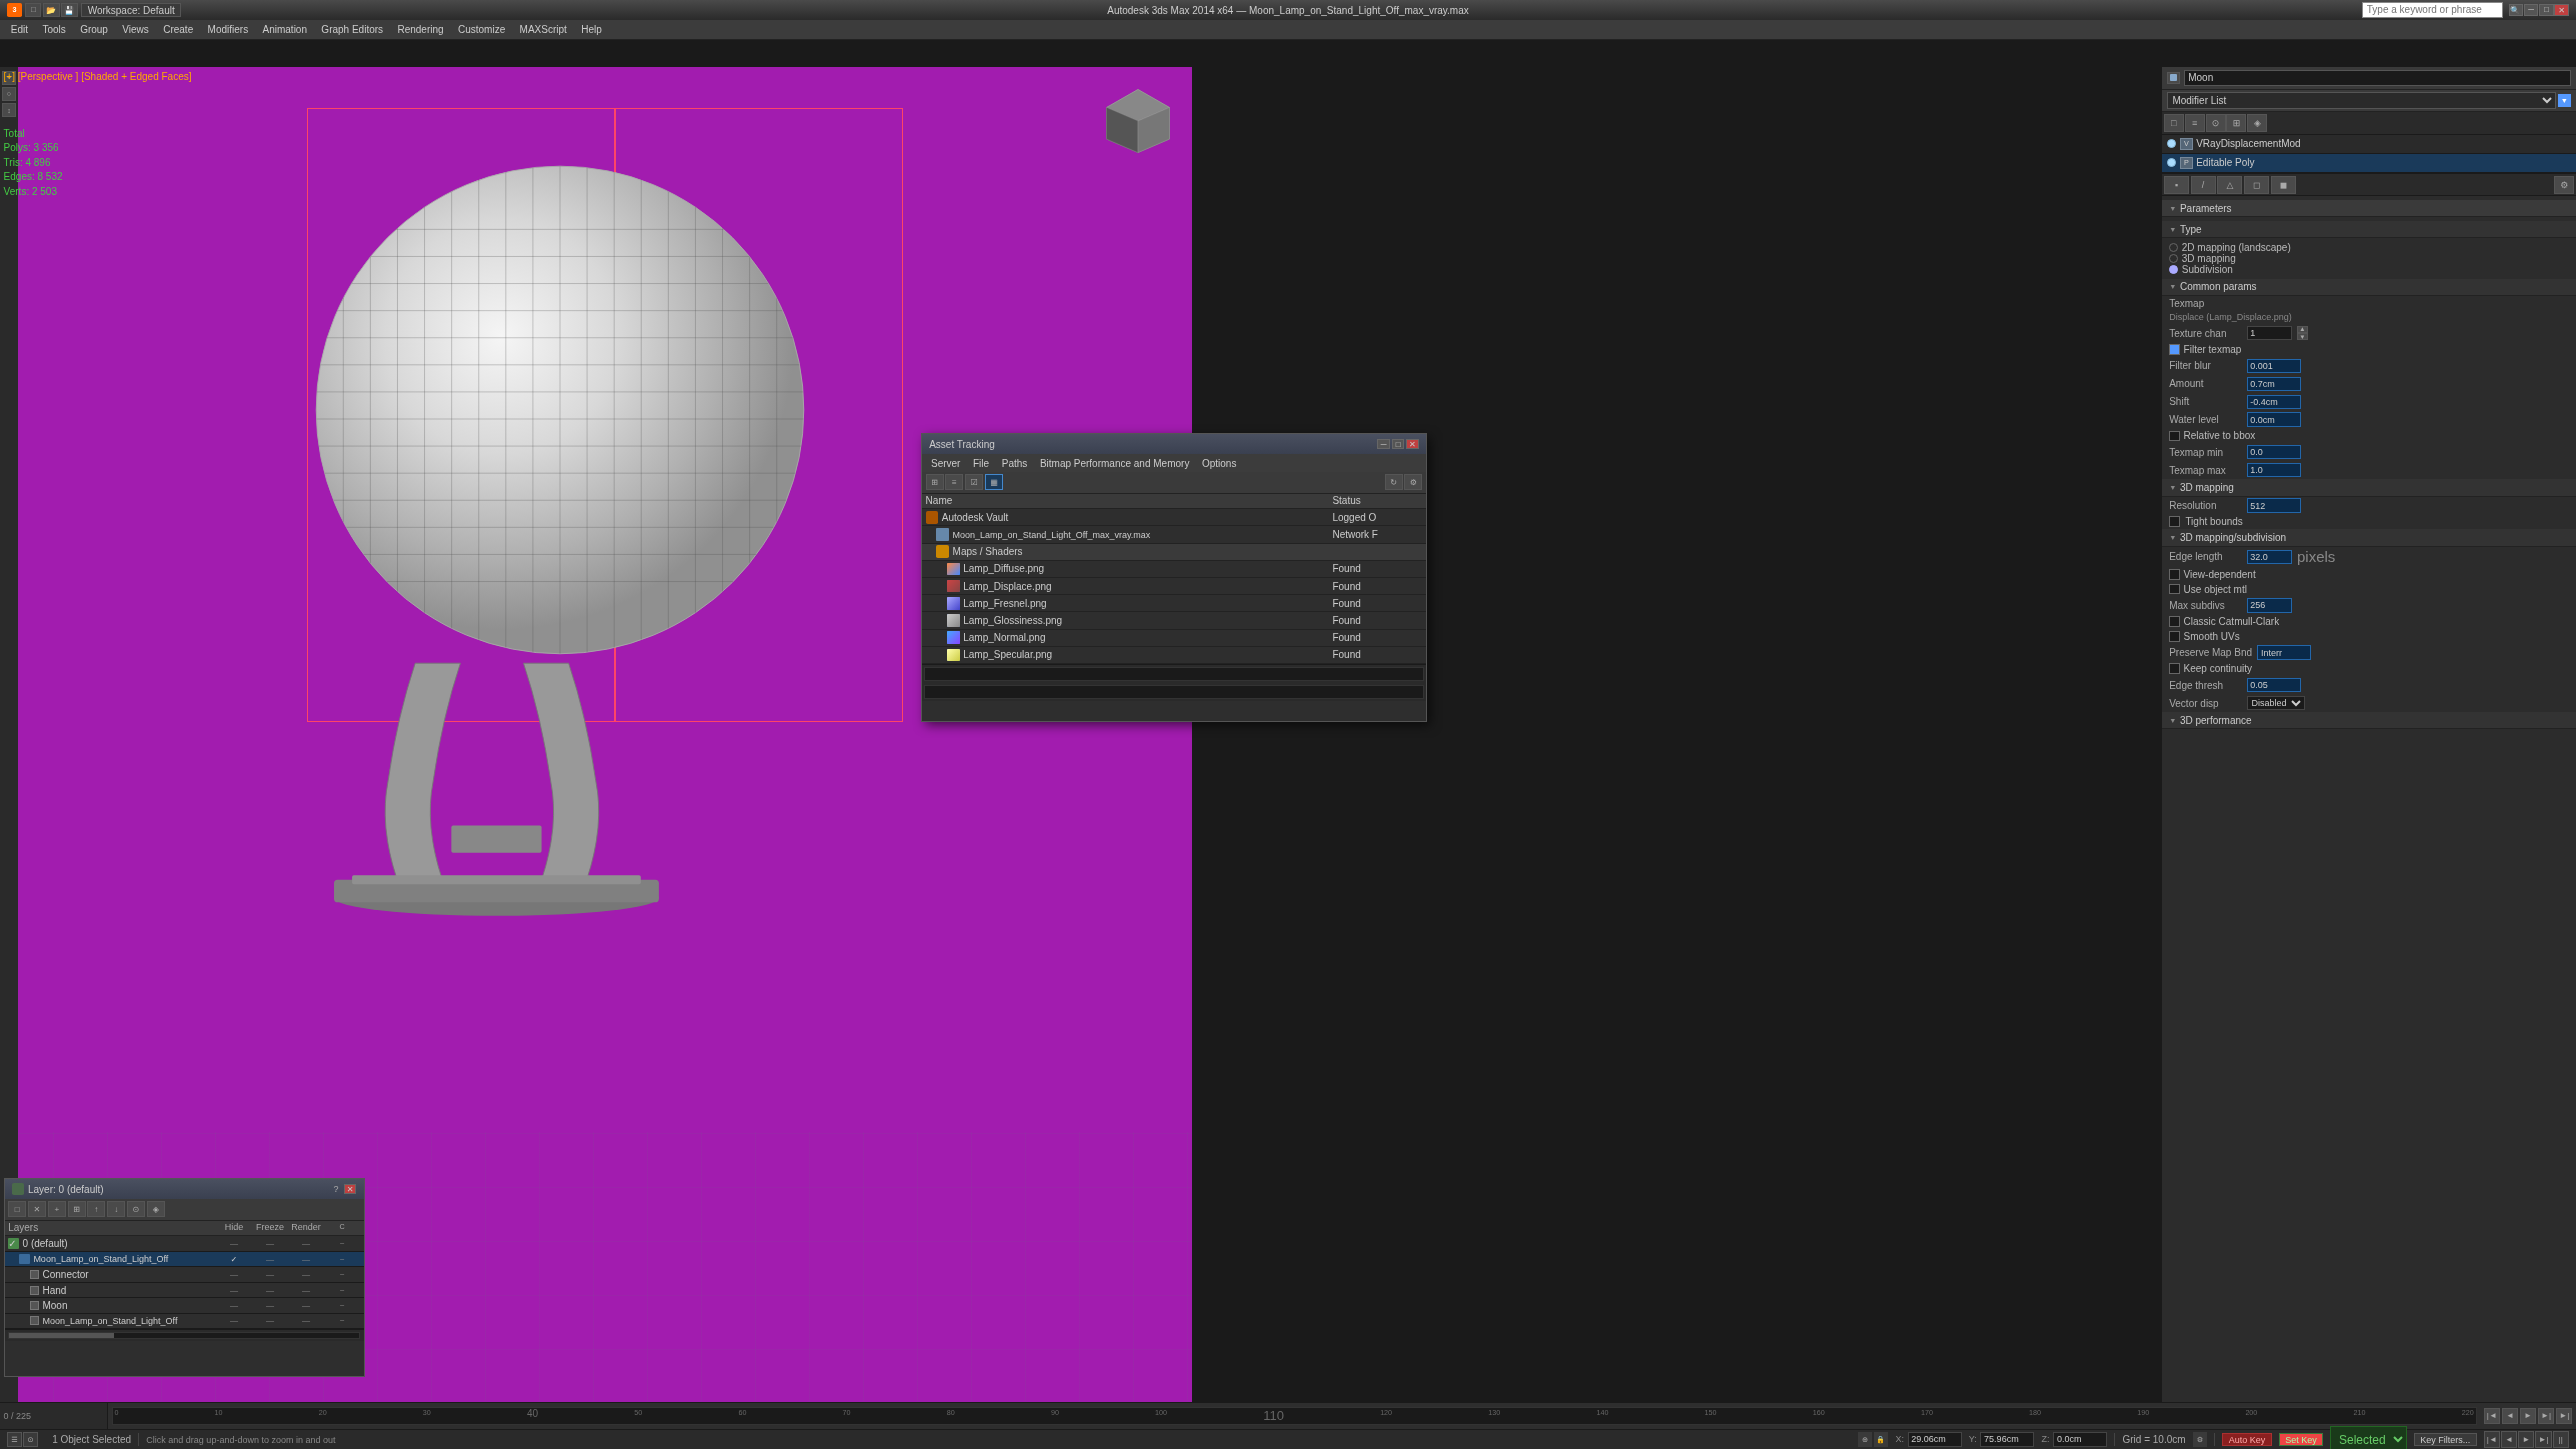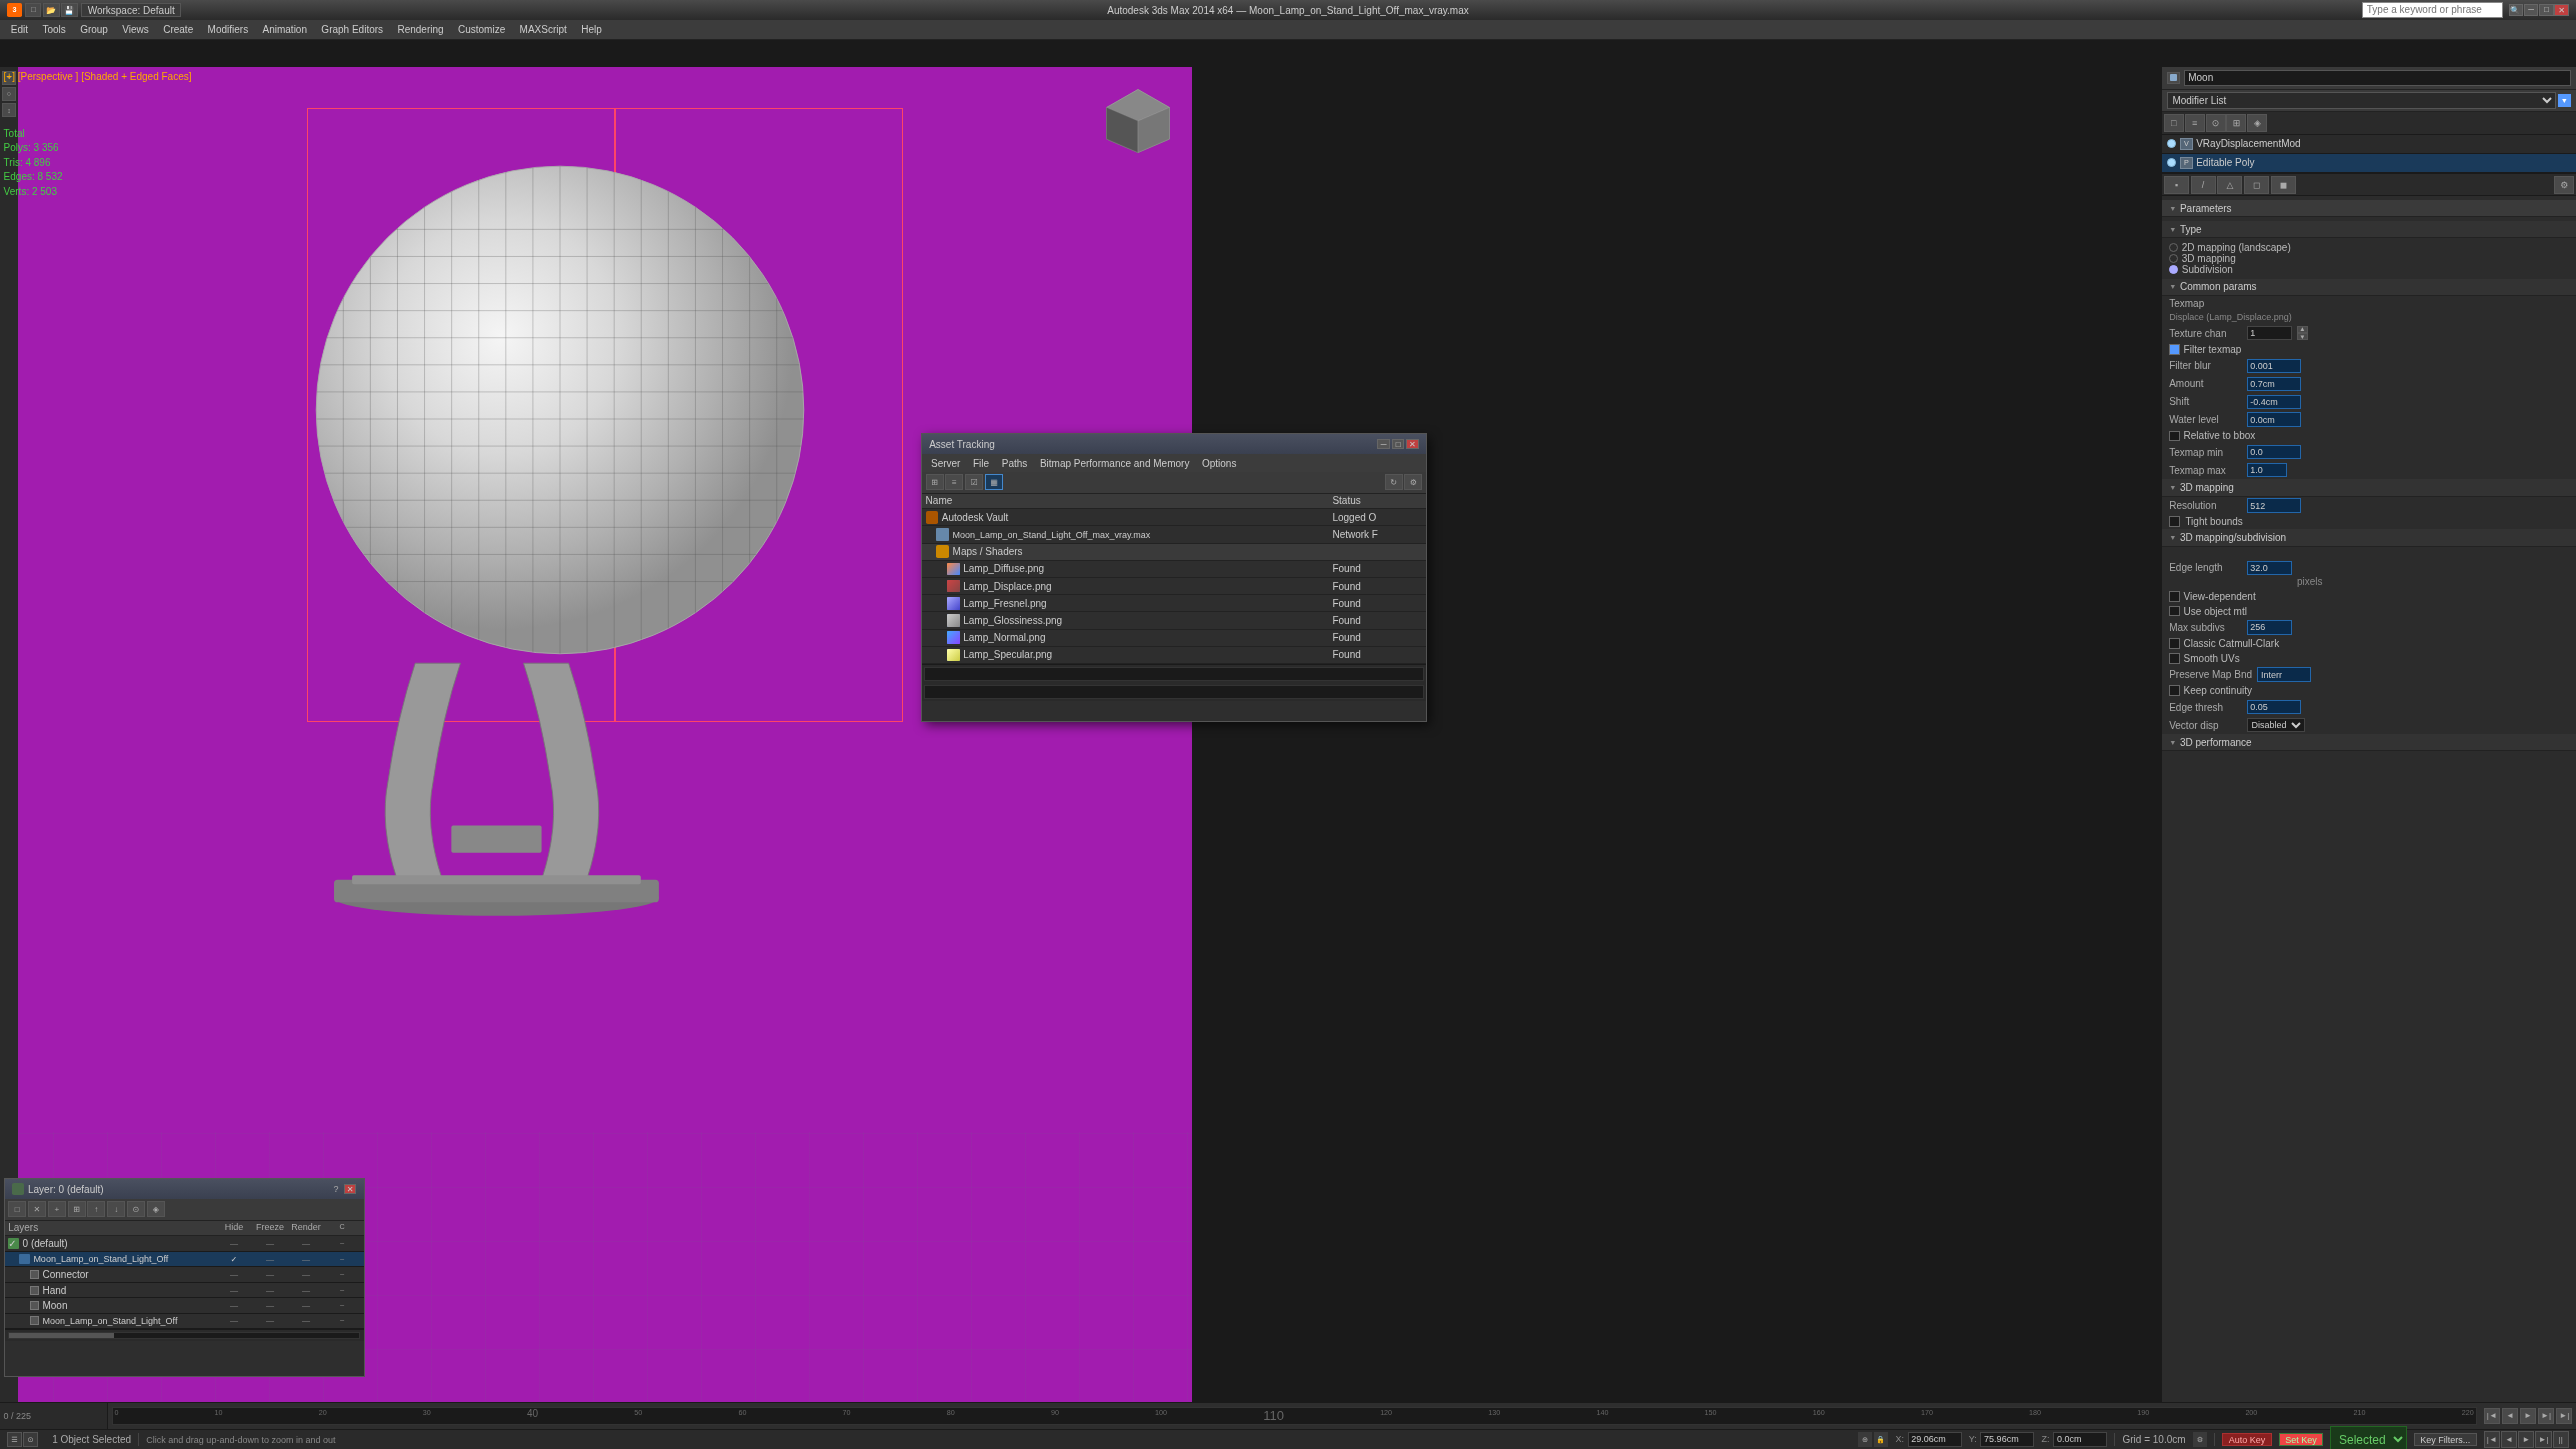--- a/index.html
+++ b/index.html
@@ -923,21 +923,21 @@
 
       <div class="pr">
         <span class="pr-label">Texmap min</span>
         <div class="pr-input blue" style="width:54px;">
           <span>0.0</span>
         </div>
       </div>
 
       <div class="pr">
         <span class="pr-label">Texmap max</span>
-        <div class="pr-input blue" style="width:40px;">
+        <div class="pr-input blue" style="width:54px;">
           <span>1.0</span>
         </div>
       </div>
 
       <div class="collapse-header" style="background:#333;">
         <span class="collapse-arrow">▼</span>
         <span>3D mapping</span>
       </div>
 
       <div class="pr">
@@ -955,21 +955,21 @@
       <div class="collapse-header" style="background:#333;">
         <span class="collapse-arrow">▼</span>
         <span>3D mapping/subdivision</span>
       </div>
 
       <div class="pr">
         <span class="pr-label">Edge length</span>
         <div class="pr-input blue" style="width:45px;">
           <span>32.0</span>
         </div>
-        <span style="color:#888;font-size:10px;margin-top:28px;">pixels</span>
+        <span style="color:#888;font-size:15px;">pixels</span>
       </div>
 
       <div class="checkbox-item">
         <div class="cb"></div>
         <span>View-dependent</span>
       </div>
 
       <div class="checkbox-item">
         <div class="cb"></div>
         <span>Use object mtl</span>

